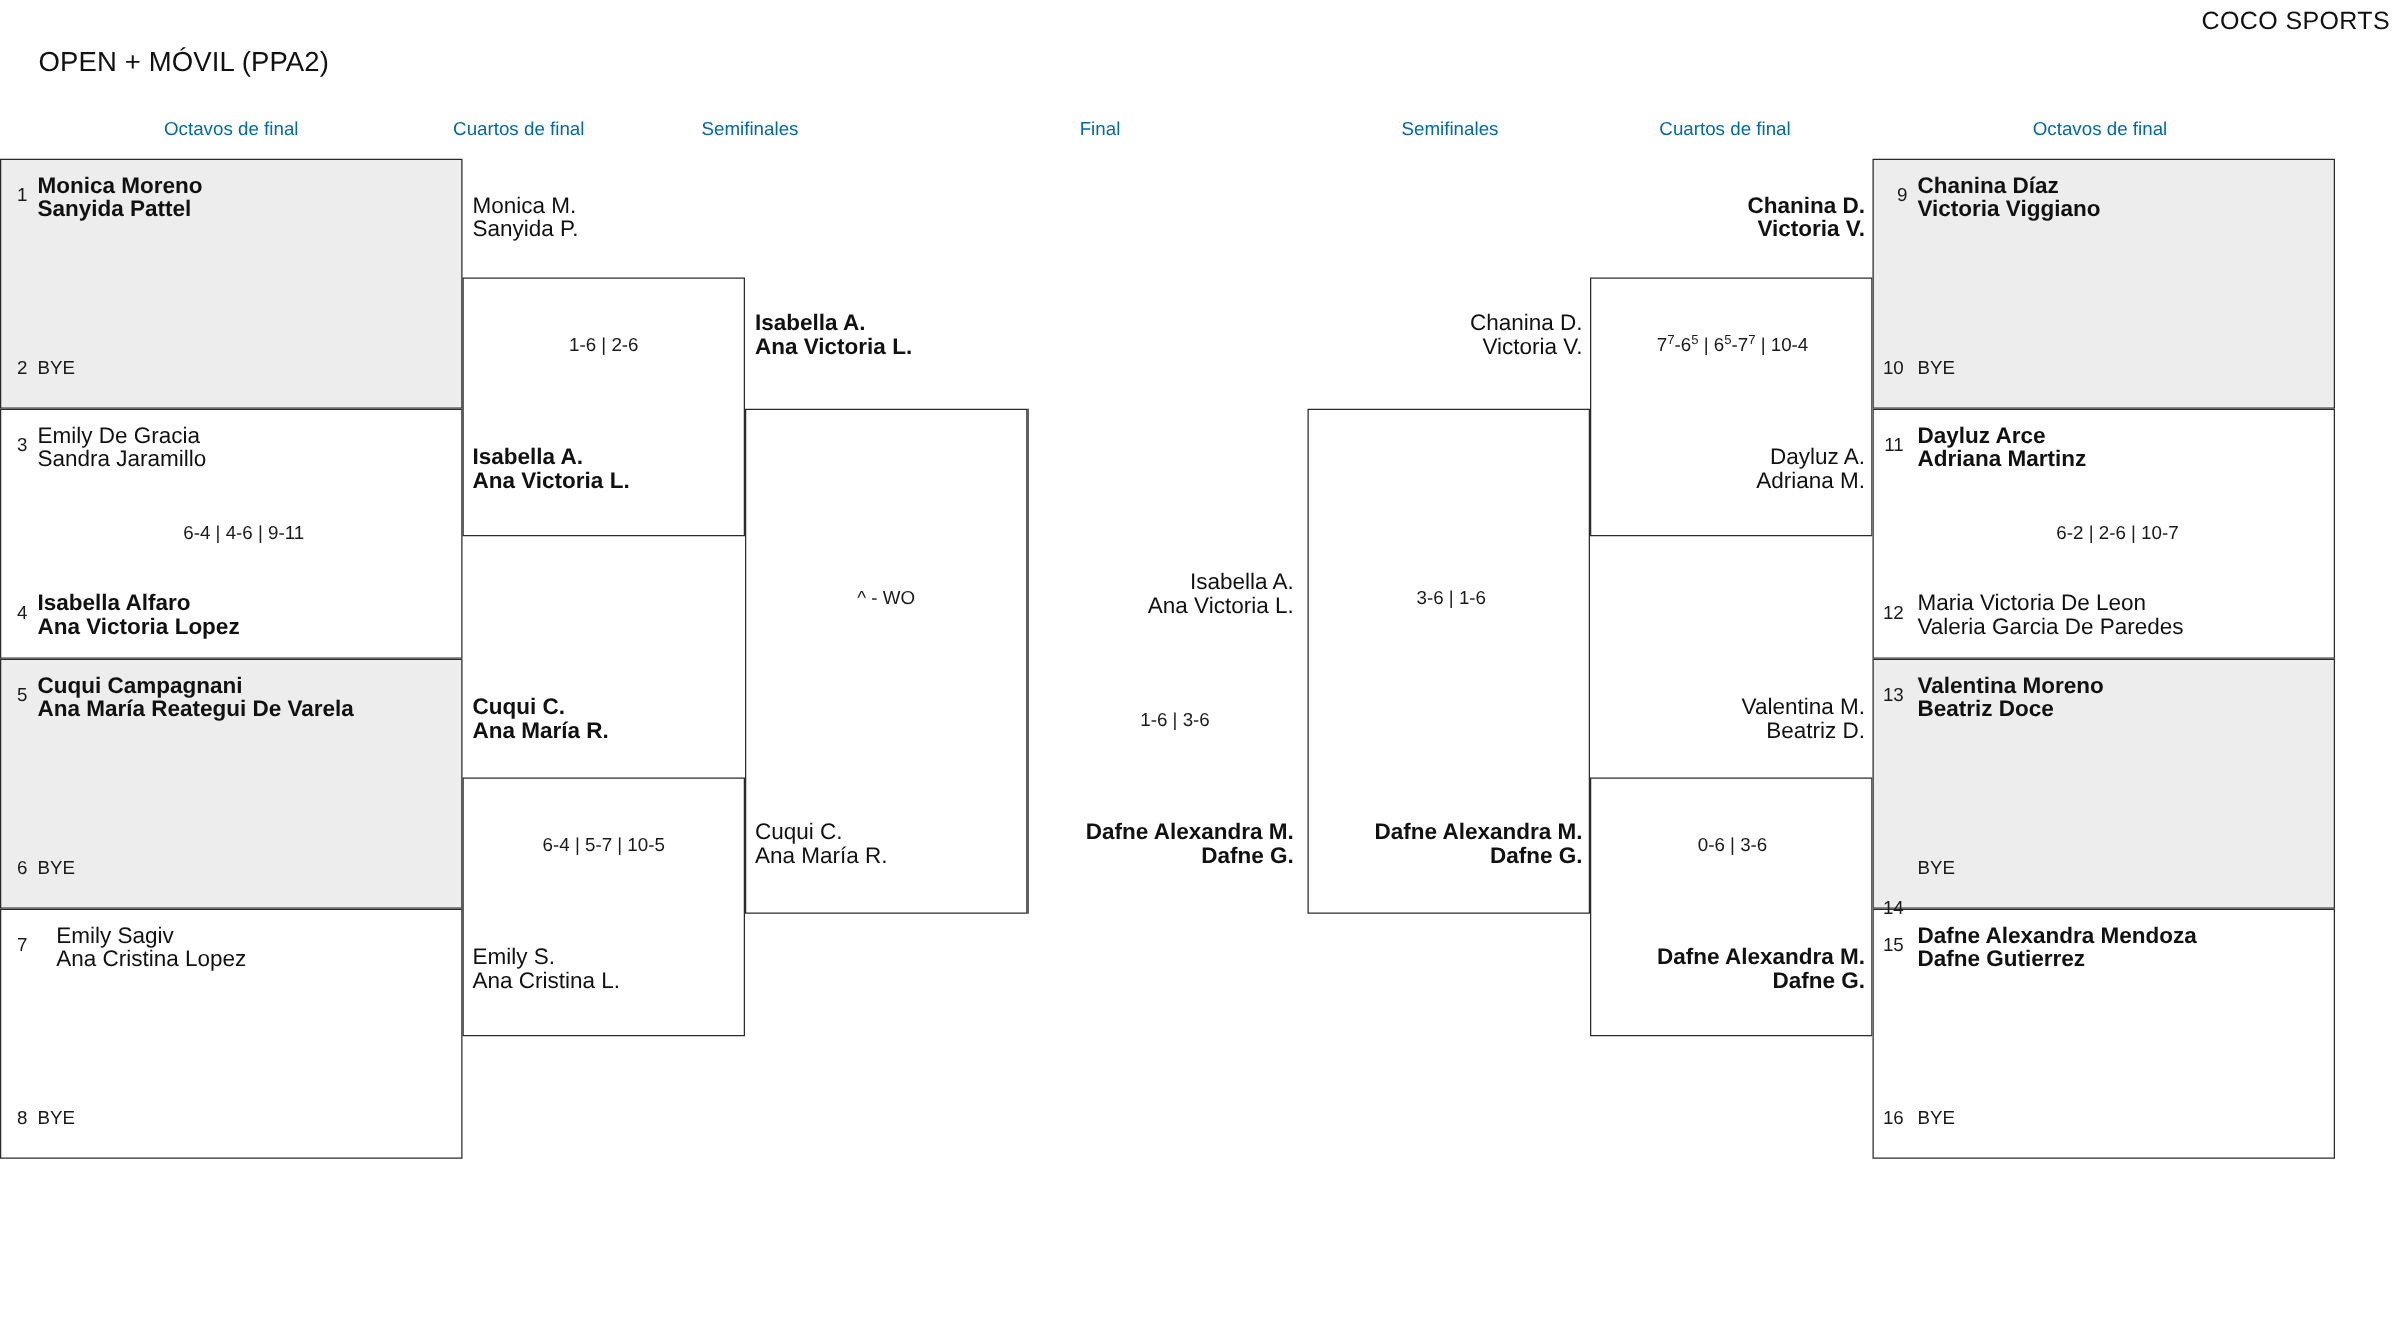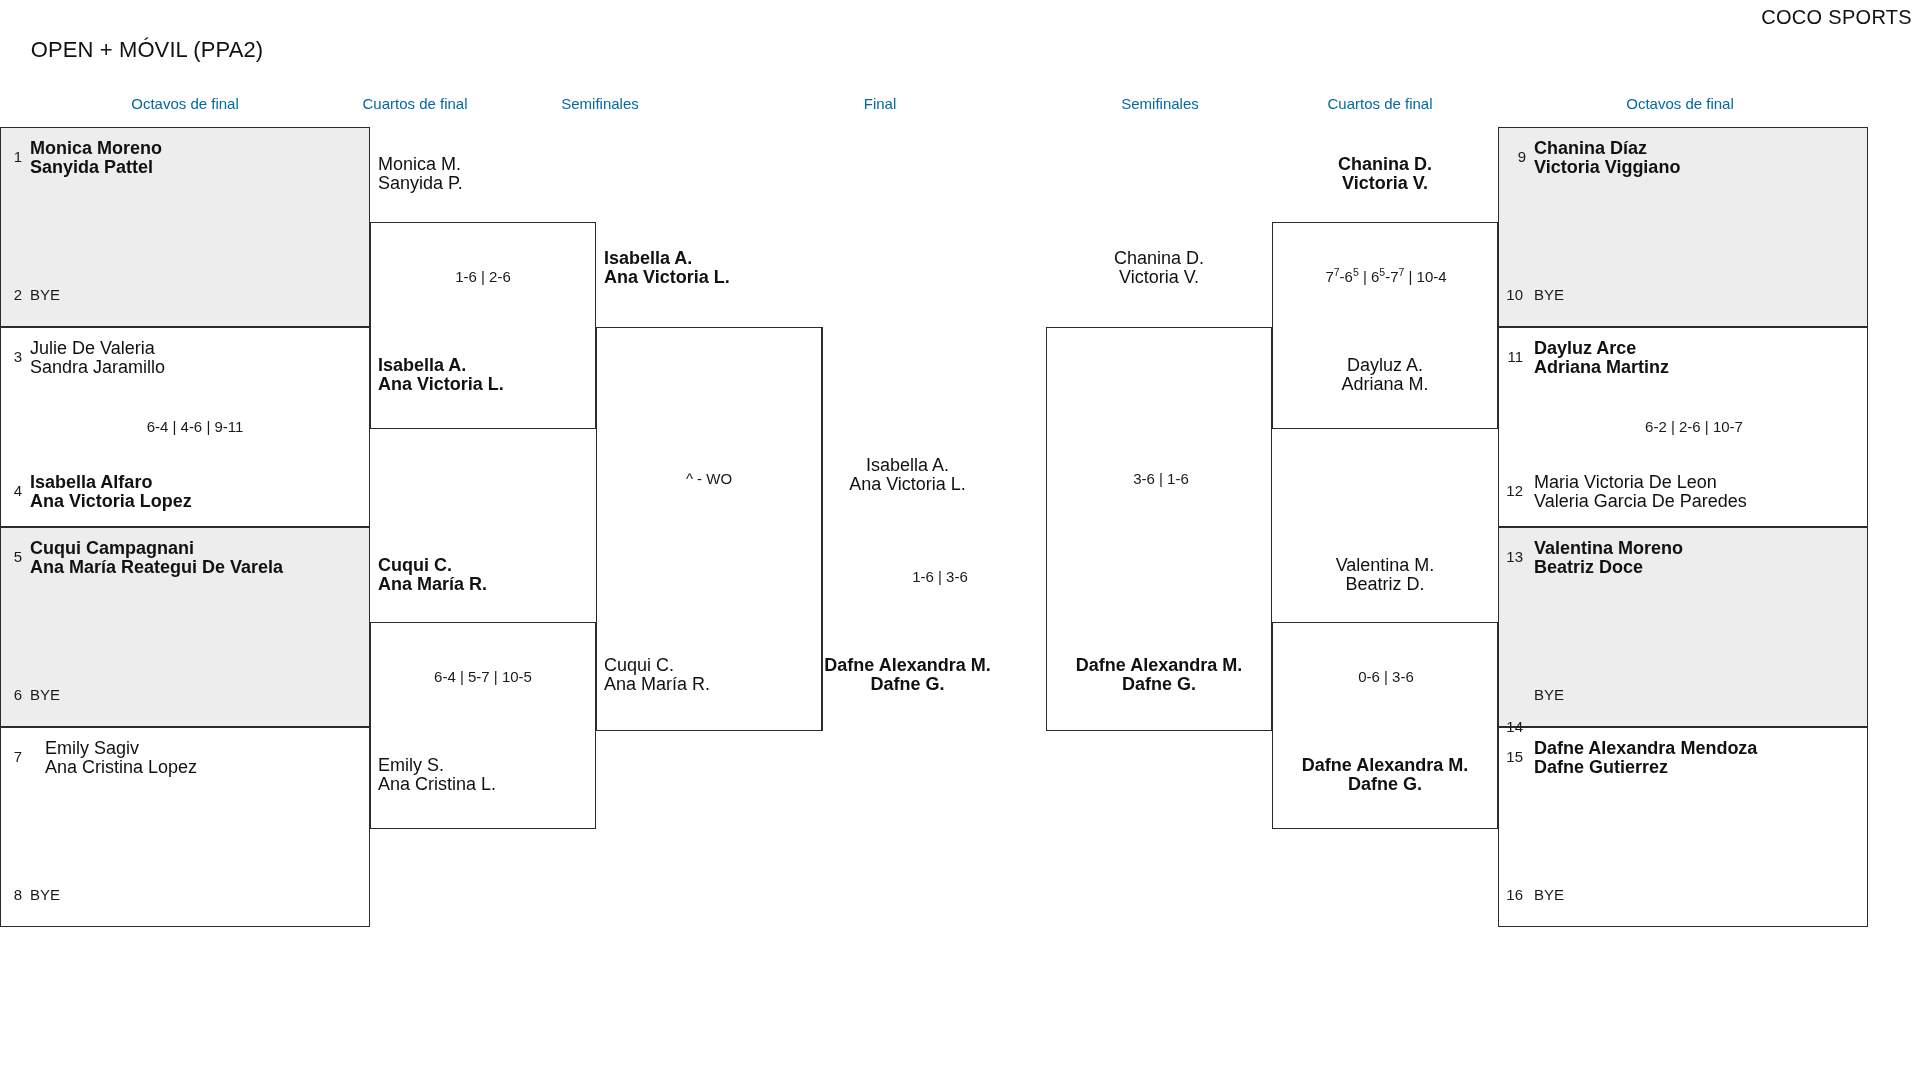--- a/index.html
+++ b/index.html
@@ -48,21 +48,21 @@
   
   .seedno{
     position:absolute;font-size:15px;color:#1a1a1a;font-weight:400;
     text-align:right;width:26px;
   }
   .players{
     position:absolute;font-size:18px;line-height:19px;white-space:nowrap;
   }
   .players.win{font-weight:700;}
   .players.lose{font-weight:400;}
-  .players.ralign{text-align:center;}
+  .players.ralign{text-align:right;}
   .bye{
     position:absolute;font-size:15px;font-weight:400;color:#1a1a1a;white-space:nowrap;
   }
   .score{
     position:absolute;font-size:15px;font-weight:400;white-space:nowrap;color:#1a1a1a;
     text-align:center;
   }
   .score sup{font-size:10.5px;vertical-align:super;line-height:0;}
 </style>
 </head>
@@ -92,21 +92,21 @@
   <div class="players win" style="left:30px;top:139px;">
     <span>Monica Moreno</span><br>
     <span>Sanyida Pattel</span>
   </div>
 
   <div class="seedno" style="left:-4px;top:286px;">2</div>
   <div class="bye" style="left:30px;top:286px;">BYE</div>
 
   <div class="seedno" style="left:-4px;top:348px;">3</div>
   <div class="players lose" style="left:30px;top:339px;">
-    <span>Julie De Valeria</span><br>
+    <span>Emily De Gracia</span><br>
     <span>Sandra Jaramillo</span>
   </div>
 
   <div class="score" style="left:30px;top:418px;width:330px;">6-4 | 4-6 | 9-11</div>
 
   <div class="seedno" style="left:-4px;top:482px;">4</div>
   <div class="players win" style="left:30px;top:473px;">
     <span>Isabella Alfaro</span><br>
     <span>Ana Victoria Lopez</span>
   </div>

